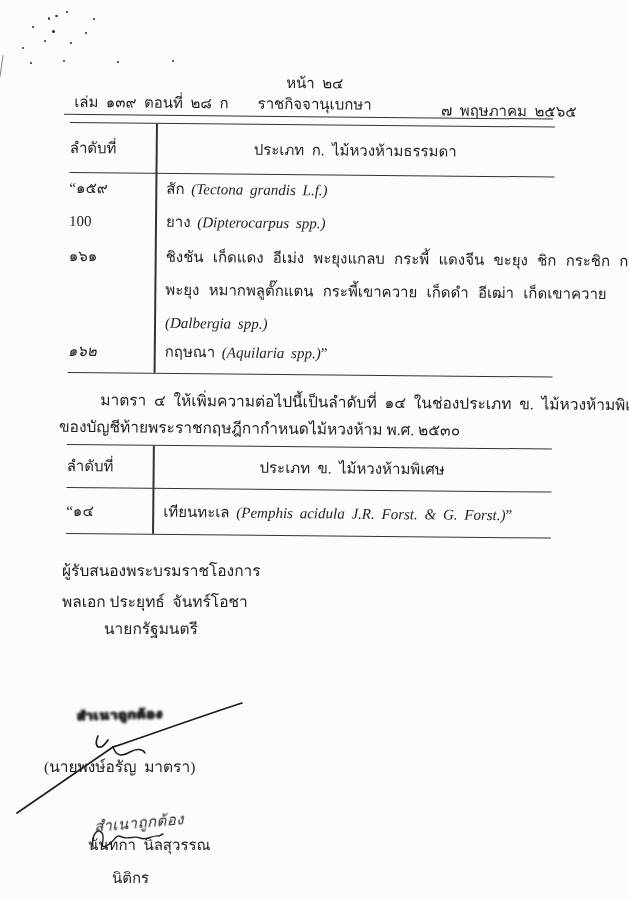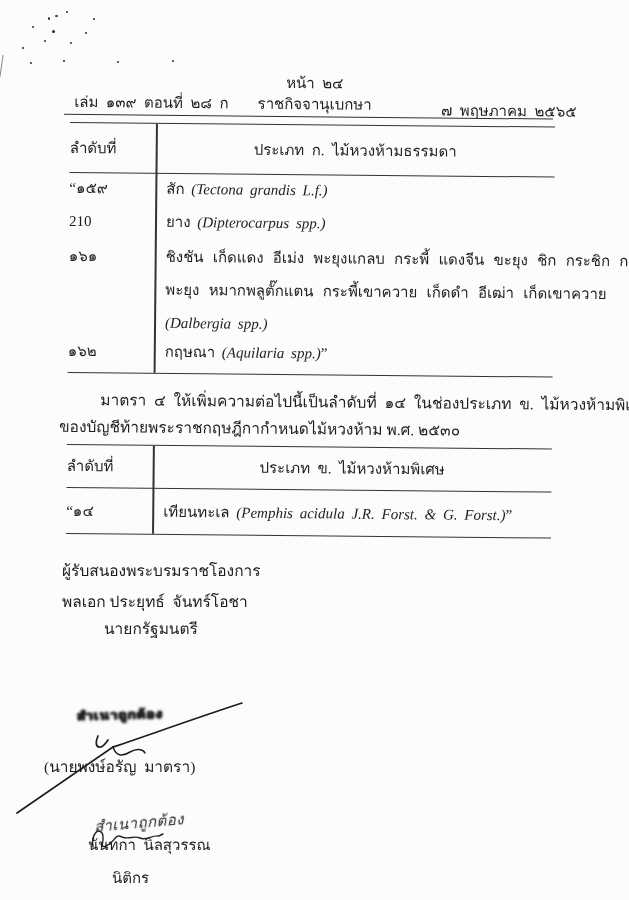--- a/index.html
+++ b/index.html
@@ -68,29 +68,29 @@
 
     <div class="tbl" style="top:122px;height:249px;">
       <div class="vline"></div>
       <div class="headrule" style="top:49px;"></div>
       <div class="cell-no t15" style="top:15px;">ลำดับที่</div>
       <div class="abs t15 center" style="left:86px;right:0;top:15px;">ประเภท  ก.  ไม้หวงห้ามธรรมดา</div>
 
       <div class="cell-no t15" style="top:55px;">“๑๕๙</div>
       <div class="cell-name t15" style="top:55px;"><span>สัก </span><span class="latin">(Tectona grandis L.f.)</span></div>
 
-      <div class="cell-no t15" style="top:88px;">210</div>
+      <div class="cell-no t15" style="top:88px;">100</div>
       <div class="cell-name t15" style="top:88px;"><span>ยาง </span><span class="latin">(Dipterocarpus spp.)</span></div>
 
       <div class="cell-no t15" style="top:123px;">๑๖๑</div>
       <div class="cell-name t15 wide" style="top:123px;">ชิงชัน เก็ดแดง อีเม่ง พะยุงแกลบ กระพี้ แดงจีน ขะยุง ชิก กระชิก กระชิบ</div>
       <div class="cell-name t15 wide" style="top:156px;">พะยุง หมากพลูตั๊กแตน กระพี้เขาควาย เก็ดดำ อีเฒ่า เก็ดเขาควาย</div>
       <div class="cell-name t15 latin" style="top:189px;">(Dalbergia spp.)</div>
 
-      <div class="cell-no t15" style="top:218px;">๑๖๒</div>
+      <div class="cell-no t15" style="top:218px;font-style:italic;">๑๖๒</div>
       <div class="cell-name t15" style="top:218px;"><span>กฤษณา </span><span class="latin">(Aquilaria spp.)</span><span>”</span></div>
     </div>
 
     <div class="abs t155" style="left:103px;top:389px;">มาตรา  ๔  ให้เพิ่มความต่อไปนี้เป็นลำดับที่  ๑๔  ในช่องประเภท  ข.  ไม้หวงห้ามพิเศษ</div>
     <div class="abs t155" style="left:62px;top:416px;">ของบัญชีท้ายพระราชกฤษฎีกากำหนดไม้หวงห้าม พ.ศ. ๒๕๓๐</div>
 
     <div class="tbl" style="top:444px;height:88px;">
       <div class="vline"></div>
       <div class="headrule" style="top:42px;"></div>
       <div class="cell-no t15" style="top:11px;">ลำดับที่</div>

